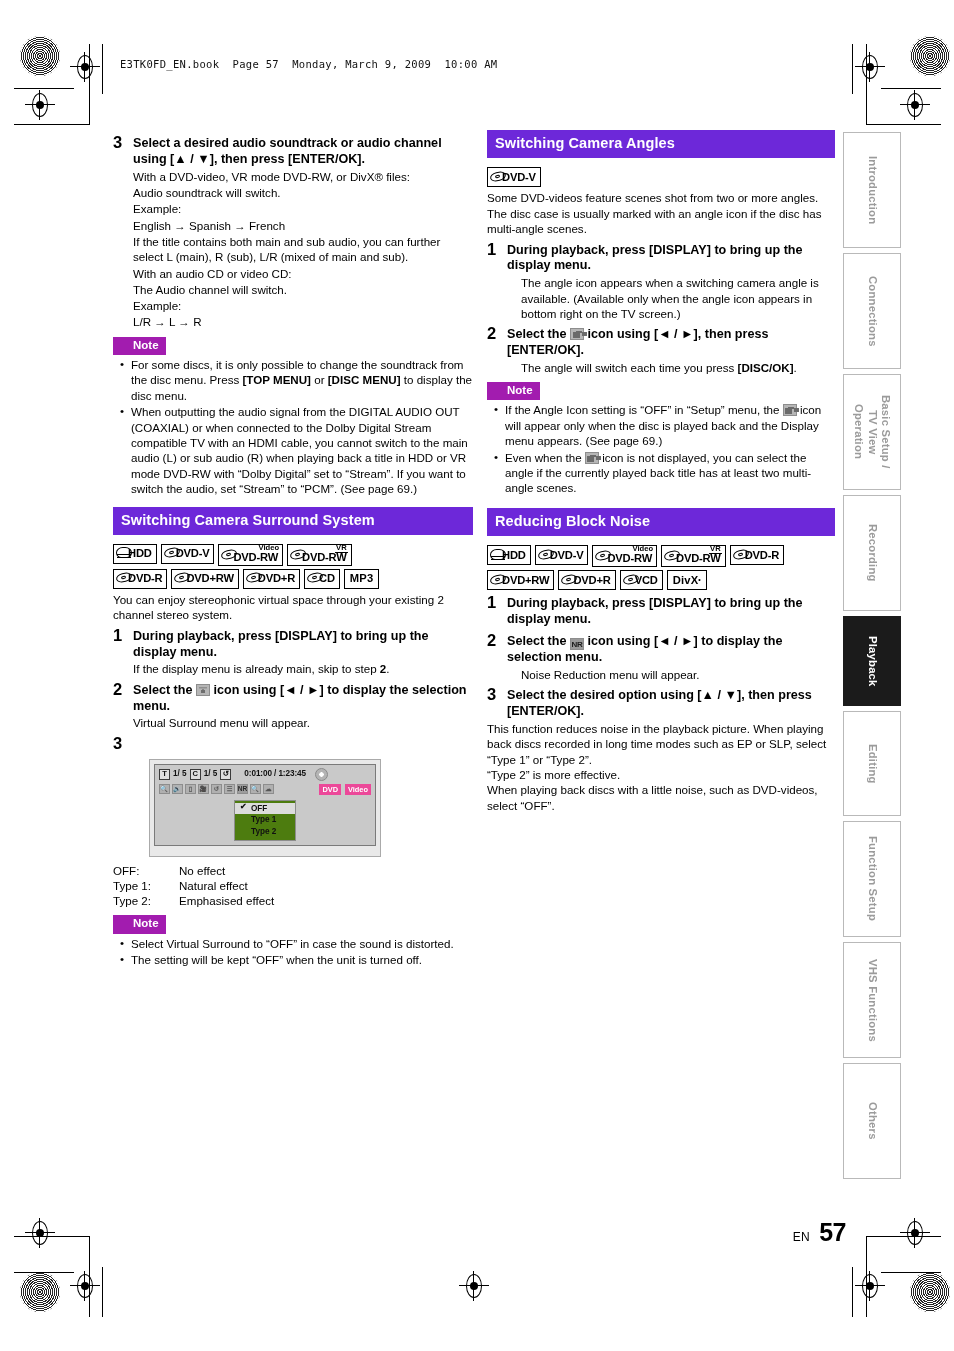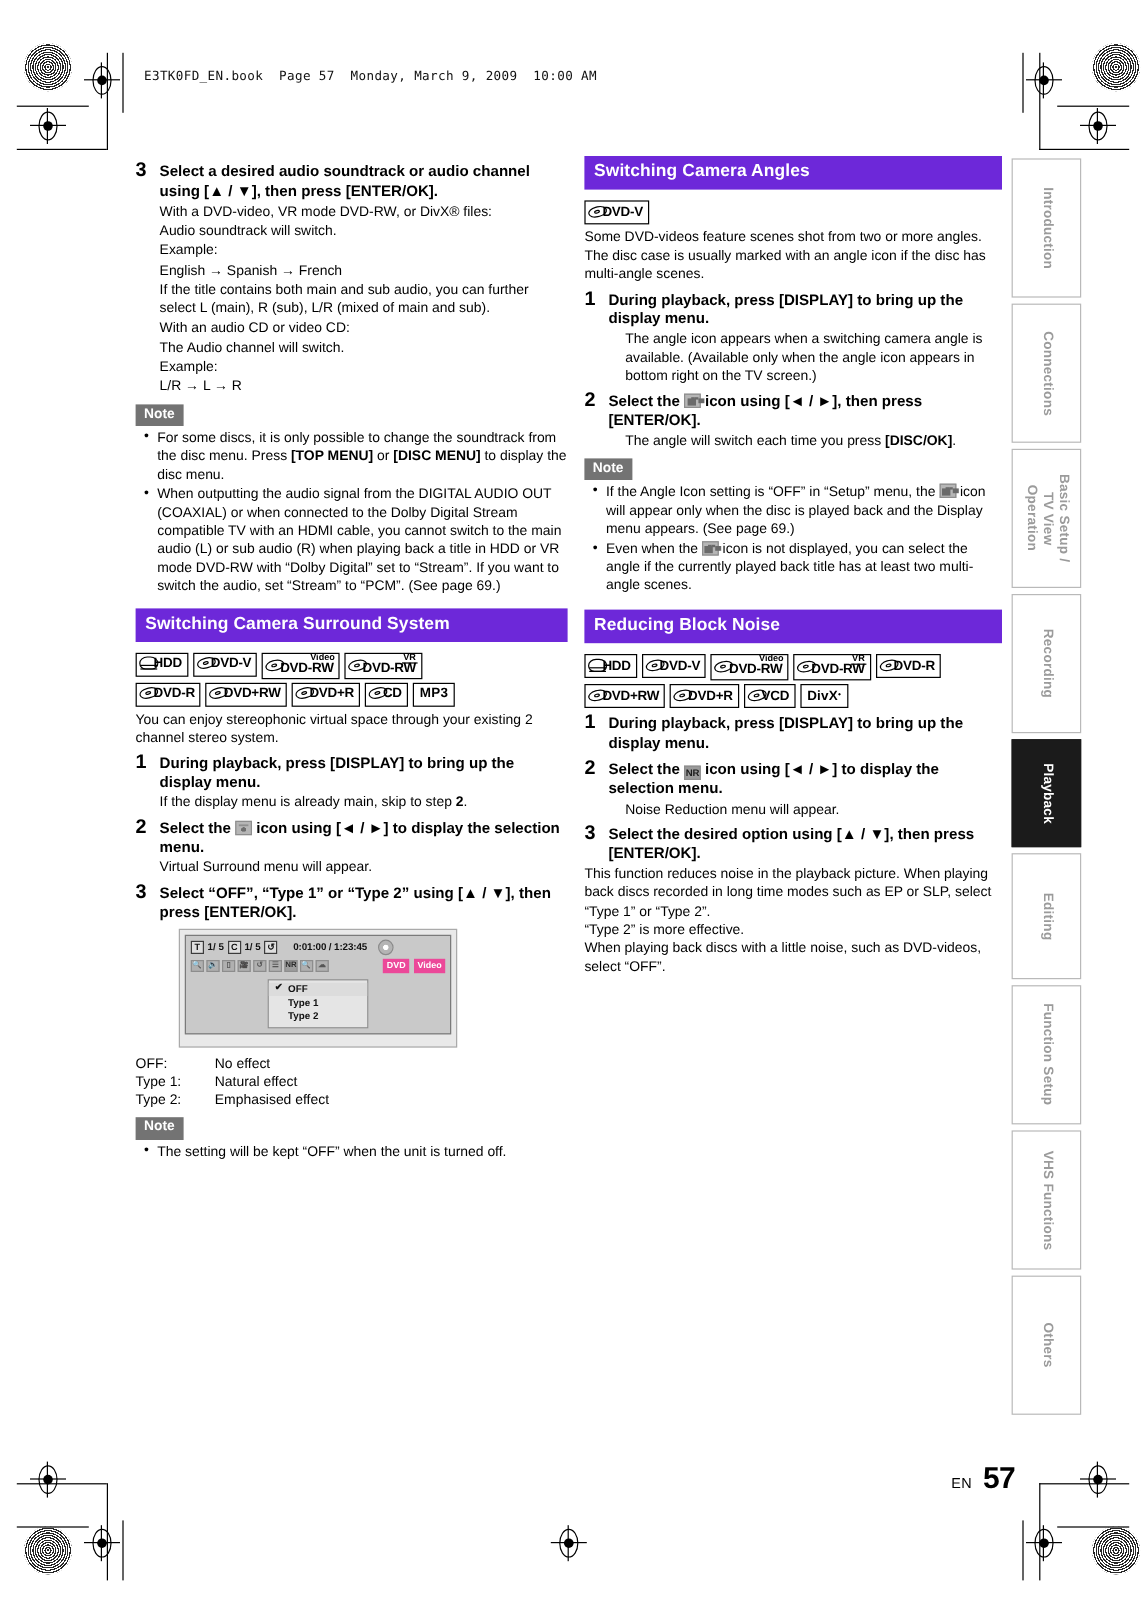--- a/index.html
+++ b/index.html
@@ -112,25 +112,25 @@
     line-height: 1.32;
   }
   .step-sub.indent { margin-left: 14px; }
   .plain { font-size: 11.6px; line-height: 1.33; }
 
   b.bold { font-weight: bold; }
 
   
   .note-tag {
     display: inline-block;
-    background: #737373;
+    background: #a21caf;
     color: #fff;
     font-weight: bold;
     font-size: 11.5px;
-    padding: 1px 7px 2px 7px;
+    padding: 1px 7px 2px 20px;
     margin: 7px 0 2px 0;
   }
   ul.note {
     margin: 0;
     padding: 0 0 0 11px;
     list-style: none;
   }
   ul.note li {
     position: relative;
     padding-left: 7px;
@@ -294,22 +294,22 @@
   .osd-tag {
     background: #ec4899;
     color: #fff;
     font-size: 7.4px;
     font-weight: bold;
     padding: 1px 3px;
     margin-left: 2px;
   }
   .osd-menu {
     margin: 5px auto 0 auto;
-    width: 84px;
-    background: #e5e5e5;
+    width: 62px;
+    background: #4d7c0f;
     border: 1px solid #8d8d8d;
     padding: 2px 0 3px 0;
     box-sizing: border-box;
   }
   .osd-opt {
     font-size: 8.2px;
     font-weight: bold;
     color: #111;
     padding: 0 4px 0 16px;
     position: relative;
@@ -570,21 +570,20 @@
     <div class="step-num">2</div>
     <div class="step-body">
       <div class="step-title"><span>Select the </span><span class="inline-ic vs"></span><span> icon using [◄ / ►] to display the selection menu.</span></div>
       <div class="step-sub">Virtual Surround menu will appear.</div>
     </div>
   </div>
 
   <div class="step">
     <div class="step-num">3</div>
     <div class="step-body">
-      <div class="step-title">Select “OFF”, “Type 1” or “Type 2” using [▲ / ▼], then press [ENTER/OK].</div>
     </div>
   </div>
 
   <div class="osd-wrap">
     <div class="osd">
       <div class="osd-row1">
         <span class="osd-box">T</span>
         <span>1/ 5</span>
         <span class="osd-box">C</span>
         <span>1/ 5</span>
@@ -625,20 +624,21 @@
       </div>
     <div class="lrow">
         <span class="lkey">Type 2:</span>
         <span>Emphasised effect</span>
       </div>
   </div>
 
   <div>
     <div class="note-tag">Note</div>
     <ul class="note">
+      <li>Select Virtual Surround to “OFF” in case the sound is distorted.</li>
       <li>The setting will be kept “OFF” when the unit is turned off.</li>
     </ul>
   </div>
 </div>
 
 <div class="col col-right">
 
   <div class="banner">Switching Camera Angles</div>
 
   <div class="badge-row">

